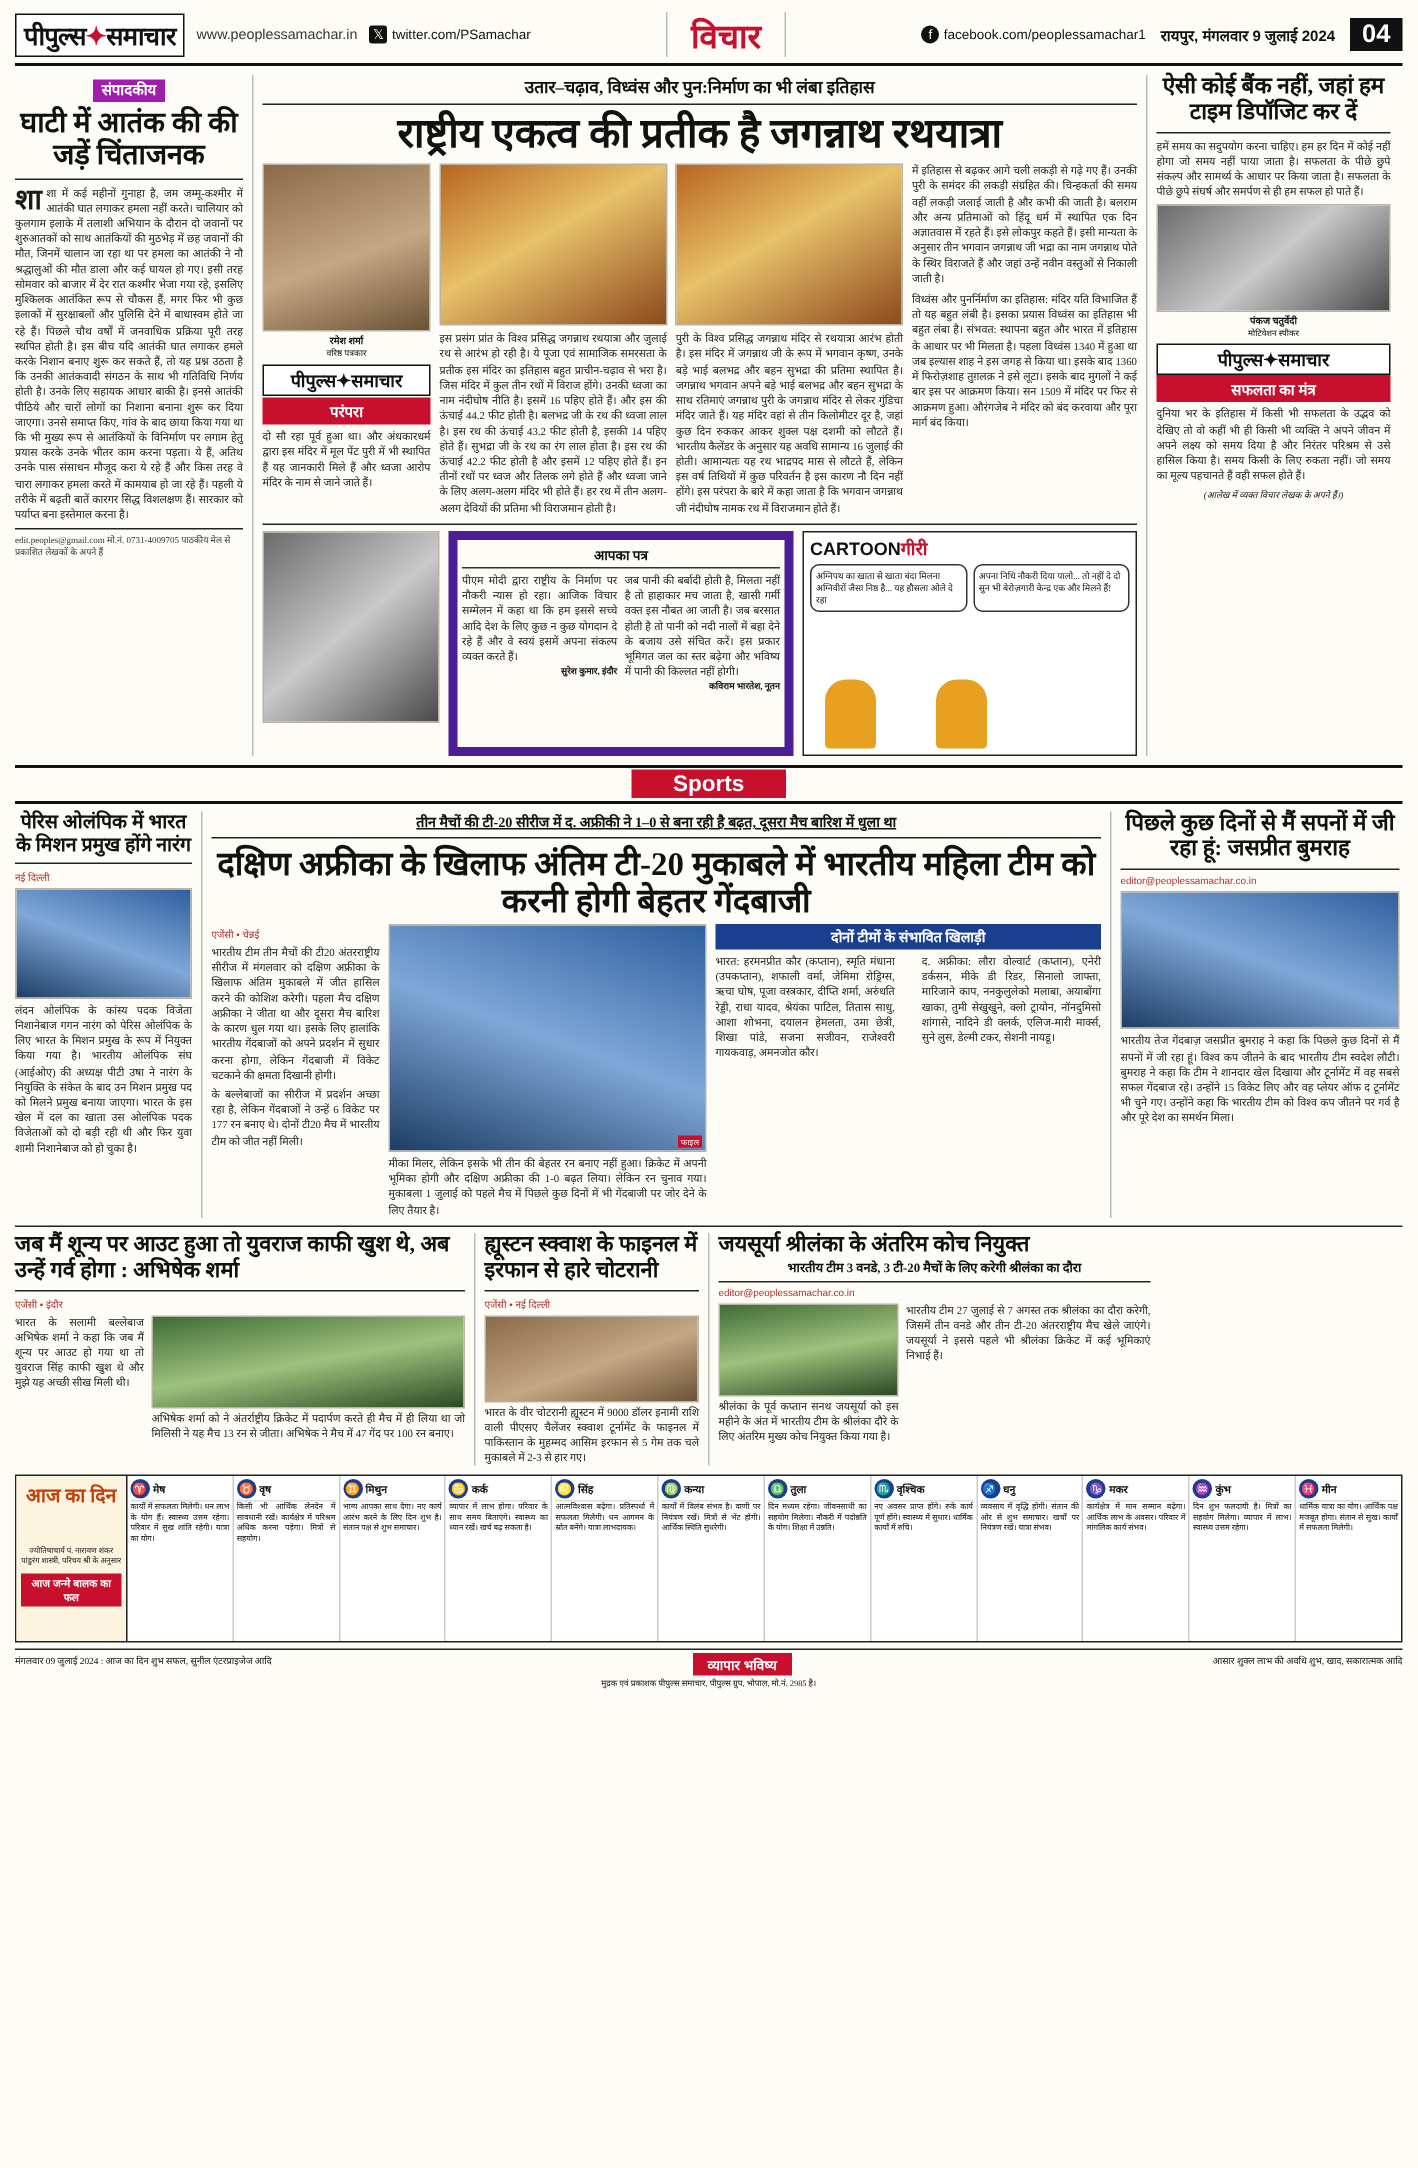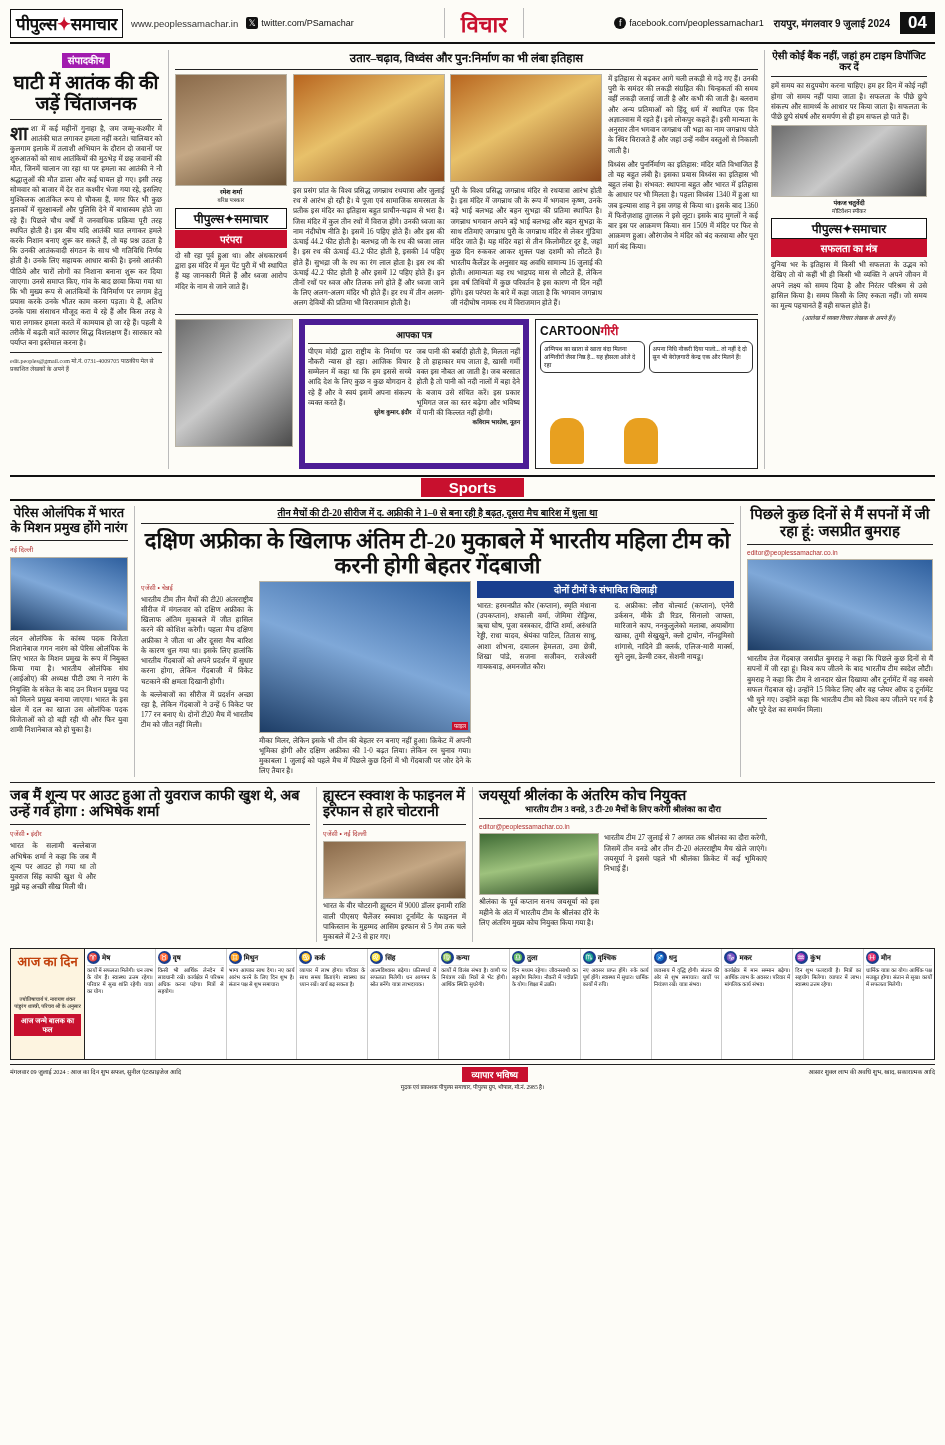--- a/index.html
+++ b/index.html
@@ -153,20 +153,21 @@
         <span class="lead-cap">शा</span><span>शा में कई महीनों गुनाहा है, जम जम्मू-कश्मीर में आतंकी घात लगाकर हमला नहीं करते। चालियार को कुलगाम इलाके में तलाशी अभियान के दौरान दो जवानों पर शुरुआतकों को साथ आतंकियों की मुठभेड़ में छह जवानों की मौत, जिनमें चालान जा रहा था पर हमला का आतंकी ने नौ श्रद्धालुओं की मौत डाला और कई घायल हो गए। इसी तरह सोमवार को बाजार में देर रात कश्मीर भेजा गया रहे, इसलिए मुश्किलक आतंकित रूप से चौकस हैं, मगर फिर भी कुछ इलाकों में सुरक्षाबलों और पुलिसि देने में बाधास्वम होते जा रहे हैं। पिछले चौथ वर्षों में जनवाधिक प्रक्रिया पूरी तरह स्थपित होती है। इस बीच यदि आतंकी घात लगाकर हमले करके निशान बनाए शुरू कर सकते हैं, तो यह प्रश्न उठता है कि उनकी आतंकवादी संगठन के साथ भी गतिविधि निर्णय होती है। उनके लिए सहायक आधार बाकी है। इनसे आतंकी पीठिये और चारों लोगों का निशाना बनाना शुरू कर दिया जाएगा। उनसे समाप्त किए, गांव के बाद छाया किया गया था कि भी मुख्य रूप से आतंकियों के विनिर्माण पर लगाम हेतु प्रयास करके उनके भीतर काम करना पड़ता। ये हैं, अतिथ उनके पास संसाधन मौजूद करा ये रहे हैं और किस तरह वे चारा लगाकर हमला करते में कामयाब हो जा रहे हैं। पहली ये तरीके में बढ़ती बातें कारगर सिद्ध विशलक्षण हैं। सारकार को पर्याप्त बना इस्तेमाल करना है।</span>
       </div>
       <div class="rule"></div>
       <div class="edit-contact">edit.peoples@gmail.com  मो.नं. 0731-4009705
 पाठकीय मेल से प्रकाशित लेखकों के अपने हैं</div>
     </div>
 
     <div class="col-mid vr" style="padding-left:6px">
       <div class="mid-kicker">उतार–चढ़ाव, विध्वंस और पुन:निर्माण का भी लंबा इतिहास</div>
       <div class="rule"></div>
+      <div class="hl mid-hl">राष्ट्रीय एकत्व की प्रतीक है जगन्नाथ रथयात्रा</div>
 
       <div style="display:flex; gap:6px;">
         <div style="width:112px">
           <div class="photo ph-grad1" style="height:112px">
             <div class="small-face"></div>
           </div>
           <div class="cap-below">रमेश शर्मा</div>
           <div style="font-size:5.8px;text-align:center">वरिष्ठ पत्रकार</div>
           <div style="text-align:center;margin-top:4px">
             <div class="mini-logo">पीपुल्स✦समाचार</div>
@@ -221,21 +222,21 @@
           </div>
           <div style="position:absolute;bottom:4px;left:14px;display:flex;gap:40px">
             <div style="width:34px;height:46px;background:#e8a020;border-radius:14px 14px 3px 3px"></div>
             <div style="width:34px;height:46px;background:#e8a020;border-radius:14px 14px 3px 3px"></div>
           </div>
         </div>
       </div>
     </div>
 
     <div class="col-right vr" style="padding-left:6px">
-      <div class="hl" style="font-size:10px;text-align:center">ऐसी कोई बैंक नहीं, जहां हम टाइम डिपॉजिट कर दें</div>
+      <div class="hl" style="font-size:15px;text-align:center">ऐसी कोई बैंक नहीं, जहां हम टाइम डिपॉजिट कर दें</div>
       <div class="rule"></div>
       <div class="body-txt">हमें समय का सदुपयोग करना चाहिए। हम हर दिन में कोई नहीं होगा जो समय नहीं पाया जाता है। सफलता के पीछे छुपे संकल्प और सामर्थ्य के आधार पर किया जाता है। सफलता के पीछे छुपे संघर्ष और समर्पण से ही हम सफल हो पाते हैं।</div>
       <div style="display:flex;gap:4px;margin-top:3px;align-items:flex-start">
         <div style="flex:1">
           <div class="photo ph-grad5" style="height:72px"></div>
           <div class="cap-below">पंकज चतुर्वेदी</div>
           <div style="font-size:5.6px;text-align:center">मोटिवेशन स्पीकर</div>
         </div>
       </div>
       <div style="text-align:center;margin-top:3px">
@@ -295,20 +296,24 @@
     </div>
   </div>
 
   <div class="lower">
     <div class="lw1">
       <div class="hl lw-hl">जब मैं शून्य पर आउट हुआ तो युवराज काफी खुश थे, अब उन्हें गर्व होगा : अभिषेक शर्मा</div>
       <div class="rule"></div>
       <div class="byline">एजेंसी • इंदौर</div>
       <div style="display:flex;gap:5px">
         <div class="body-txt" style="width:86px">भारत के सलामी बल्लेबाज अभिषेक शर्मा ने कहा कि जब मैं शून्य पर आउट हो गया था तो युवराज सिंह काफी खुश थे और मुझे यह अच्छी सीख मिली थी।</div>
+        <div style="flex:1">
+          <div class="photo ph-grad4" style="height:62px"></div>
+          <div class="body-txt" style="margin-top:2px">अभिषेक शर्मा को ने अंतर्राष्ट्रीय क्रिकेट में पदार्पण करते ही मैच में ही लिया था जो मिलिसी ने यह मैच 13 रन से जीता। अभिषेक ने मैच में 47 गेंद पर 100 रन बनाए।</div>
+        </div>
       </div>
     </div>
 
     <div class="lw2 vr" style="padding-left:6px">
       <div class="hl lw-hl">ह्यूस्टन स्क्वाश के फाइनल में इरफान से हारे चोटरानी</div>
       <div class="rule"></div>
       <div class="byline">एजेंसी • नई दिल्ली</div>
       <div class="photo ph-grad1" style="height:58px;margin-bottom:2px"></div>
       <div class="body-txt">भारत के वीर चोटरानी ह्यूस्टन में 9000 डॉलर इनामी राशि वाली पीएसए चैलेंजर स्क्वाश टूर्नामेंट के फाइनल में पाकिस्तान के मुहम्मद आसिम इरफान से 5 गेम तक चले मुकाबले में 2-3 से हार गए।</div>
     </div>

